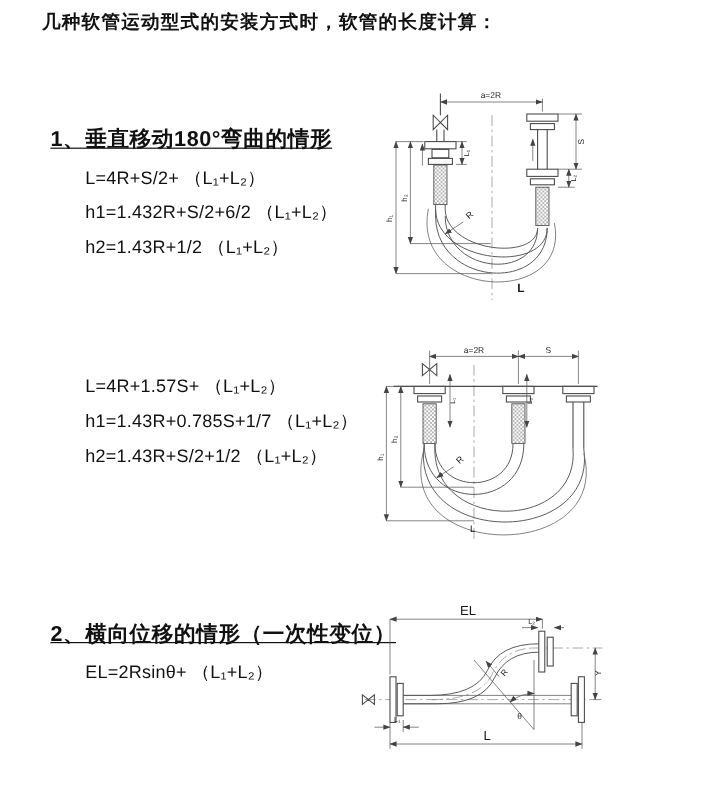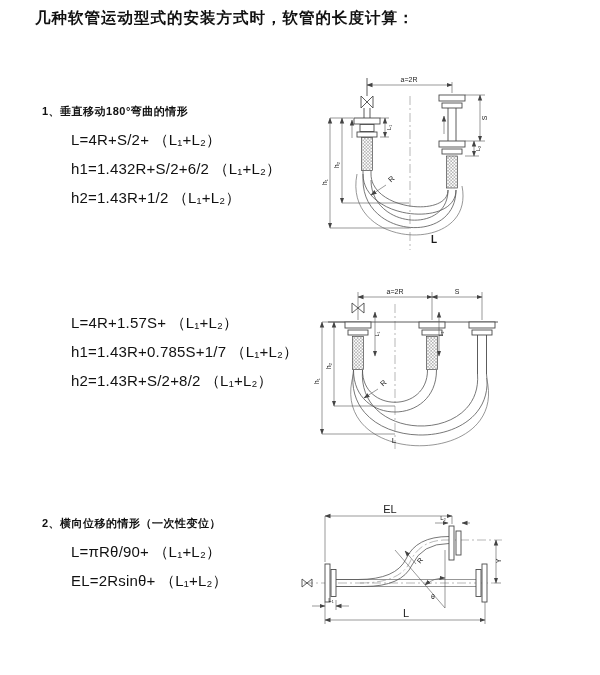--- a/index.html
+++ b/index.html
@@ -4,21 +4,21 @@
 <style>
   html,body{margin:0;padding:0;}
   body{
     width:600px;height:675px;background:#ffffff;position:relative;overflow:hidden;
     font-family:"Liberation Sans","DejaVu Sans",sans-serif;color:#111;
   }
   .page-title{
     position:absolute;left:35px;top:8px;font-size:15.5px;font-weight:bold;letter-spacing:1px;
   }
   .section{position:absolute;left:42px;}
-  .sec-heading{font-size:11px;font-weight:bold;letter-spacing:0.5px;}
+  .sec-heading{font-size:18px;font-weight:bold;letter-spacing:0.5px;text-decoration:underline;}
   .formulas{margin:11px 0 0 29px;}
   .formula{font-size:15px;letter-spacing:0.2px;height:29px;line-height:20px;}
   #sec1{top:104px;} #sec2{top:302px;} #sec3{top:516px;}
   .diagram{position:absolute;}
   #dg1{left:312px;top:70px;} #dg2{left:308px;top:282px;} #dg3{left:298px;top:498px;}
   svg{font-family:"Liberation Sans","DejaVu Sans",sans-serif;}
   svg text{fill:#1a1a1a;}
   .pipe{stroke:#4a4a4a;stroke-width:0.9;fill:none;}
   .flange{stroke:#4a4a4a;stroke-width:0.9;fill:#ffffff;}
   .hose{stroke:#555;stroke-width:0.8;fill:none;}
@@ -37,28 +37,27 @@
     <div class="formula">L=4R+S/2+ （L₁+L₂）</div>
     <div class="formula">h1=1.432R+S/2+6/2 （L₁+L₂）</div>
     <div class="formula">h2=1.43R+1/2 （L₁+L₂）</div>
   </div>
 </div>
 
 <div class="section" id="sec2">
   <div class="formulas">
     <div class="formula">L=4R+1.57S+ （L₁+L₂）</div>
     <div class="formula">h1=1.43R+0.785S+1/7 （L₁+L₂）</div>
-    <div class="formula">h2=1.43R+S/2+8/2 （L₁+L₂）</div>
+    <div class="formula">h2=1.43R+S/2+1/2 （L₁+L₂）</div>
   </div>
 </div>
 
 <div class="section" id="sec3">
   <div class="sec-heading">2、横向位移的情形（一次性变位）</div>
   <div class="formulas">
-    <div class="formula">L=πRθ/90+ （L₁+L₂）</div>
     <div class="formula">EL=2Rsinθ+ （L₁+L₂）</div>
   </div>
 </div>
 
 <svg id="dg1" class="diagram" width="282" height="192" viewBox="0 0 282 192">
   <defs>
     <marker id="ar1" markerUnits="userSpaceOnUse" markerWidth="6" markerHeight="6" refX="5.5" refY="3" orient="auto-start-reverse">
       <path d="M0 0.8 L6 3 L0 5.2 z" fill="#444"></path>
     </marker>
     <pattern id="ht1" patternUnits="userSpaceOnUse" width="3.2" height="3.2">

